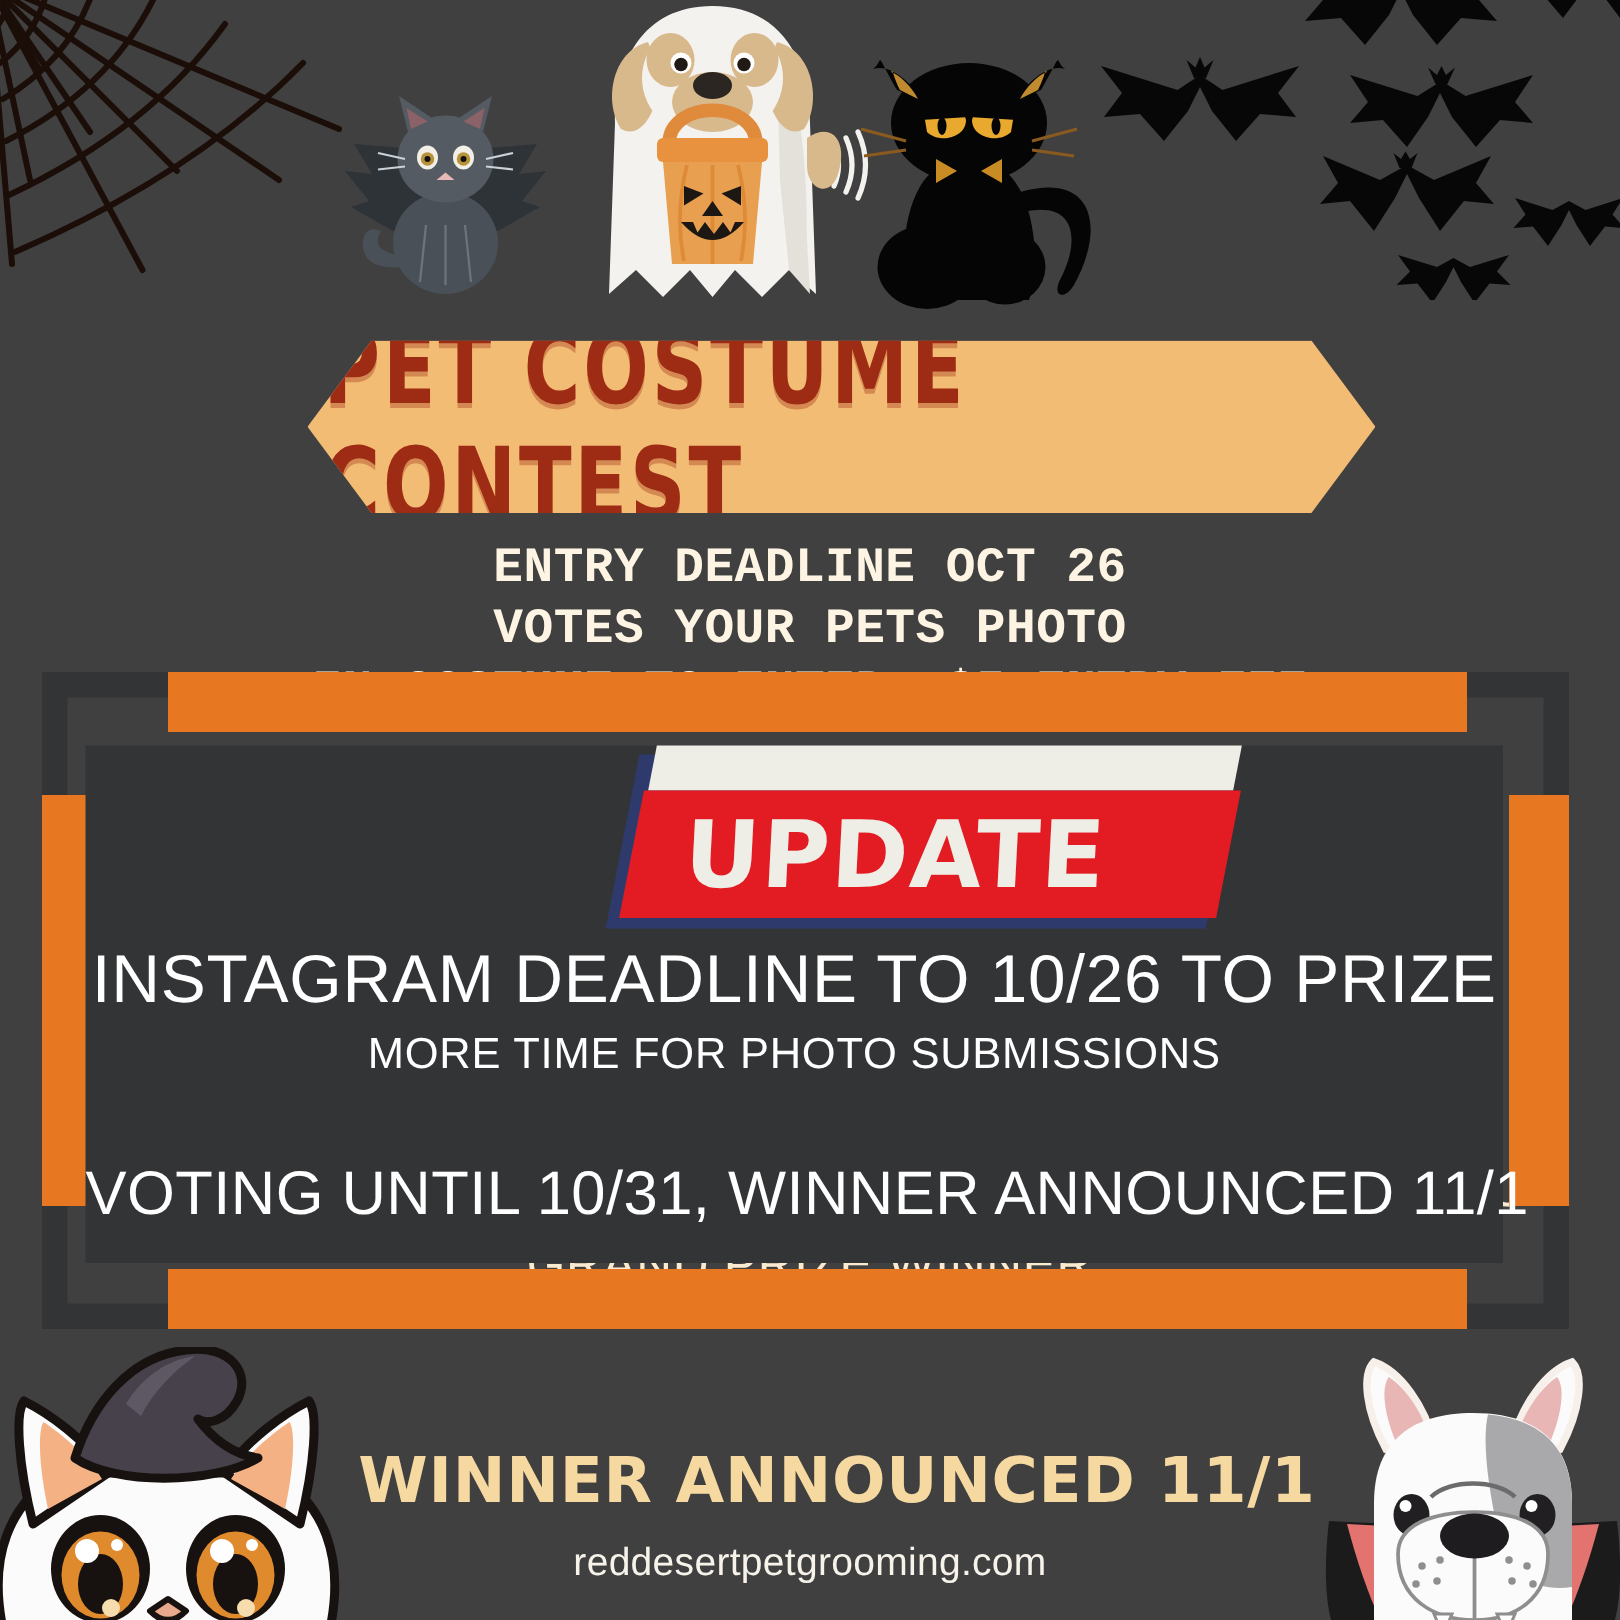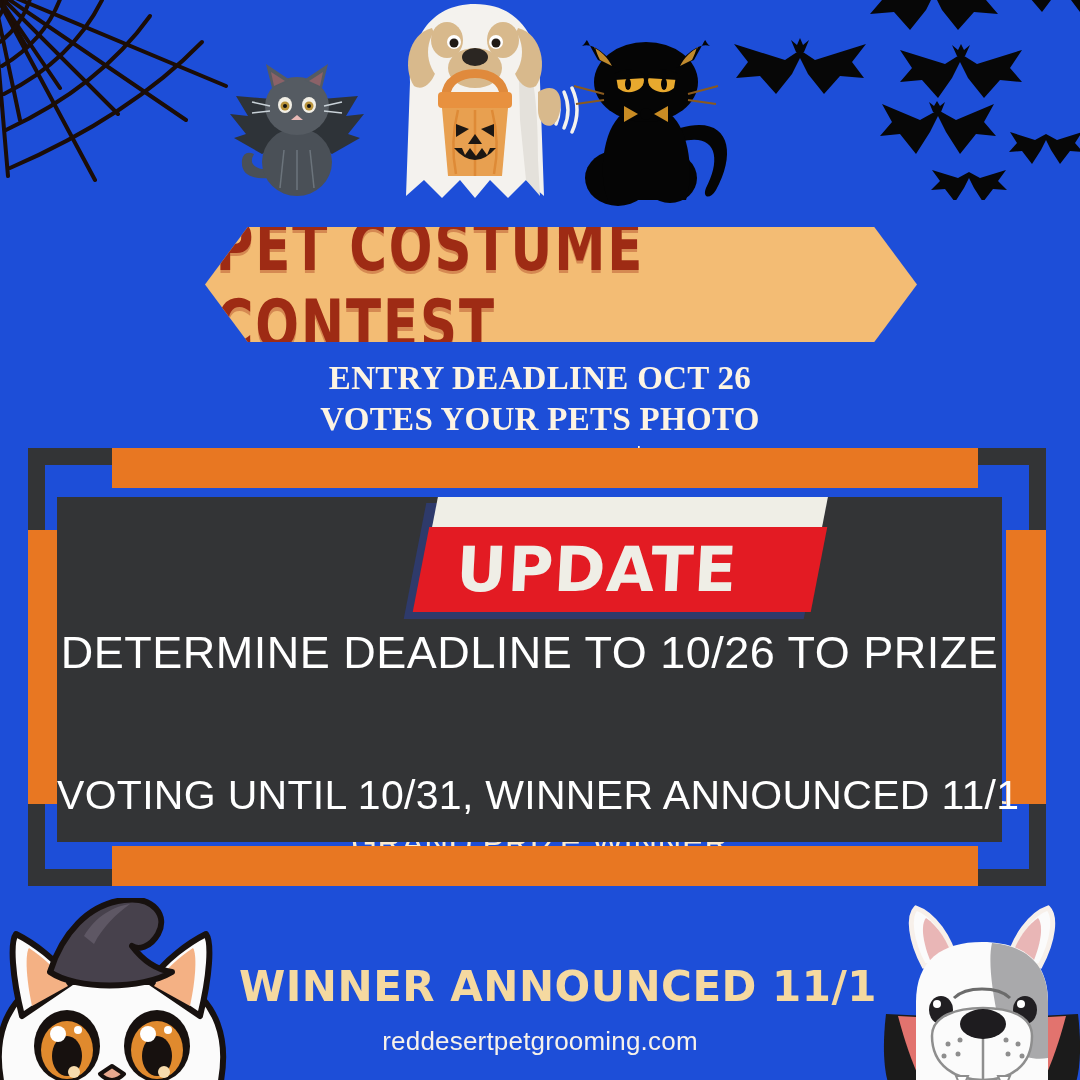--- a/index.html
+++ b/index.html
@@ -5,21 +5,21 @@
   html, body {
     margin: 0;
     padding: 0;
     background: #000;
   }
   #poster {
     position: relative;
     width: 1080px;
     height: 1080px;
     overflow: hidden;
-    background: #1d4ed8;
+    background: #404040;
     font-family: "Liberation Sans", sans-serif;
     user-select: none;
   }
 
   
   .art { position: absolute; pointer-events: none; }
 
   
   .title-banner {
     position: absolute;
@@ -45,21 +45,21 @@
     text-shadow: 0 3px 0 rgba(158,43,20,0.35);
   }
 
   
   .deadline-block {
     position: absolute;
     left: 0; right: 0;
     top: 358px;
     text-align: center;
     color: #FDF4E3;
-    font-family: Liberation Serif, serif;
+    font-family: Liberation Mono, monospace;
     font-weight: bold;
     font-size: 33px;
     line-height: 41px;
     letter-spacing: 0.3px;
   }
 
   
   .bg-copy {
     position: absolute;
     left: 0; right: 0;
@@ -387,23 +387,24 @@
   <div class="overlay-panel">
 
     <div class="ribbon">
       <div class="ribbon-navy"></div>
       <div class="ribbon-cream"></div>
       <div class="ribbon-red"></div>
       <div class="ribbon-label">UPDATE</div>
     </div>
 
     <div class="ov-line1">
-      <span>DETERMINE DEADLINE TO </span><b>10/26</b><span> TO PRIZE</span>
+      <span>INSTAGRAM DEADLINE TO </span><b>10/26</b><span> TO PRIZE</span>
     </div>
 
+    <div class="ov-line2">MORE TIME FOR PHOTO SUBMISSIONS</div>
 
     <div class="ov-line3">VOTING UNTIL 10/31, WINNER ANNOUNCED 11/1</div>
   </div>
 
   <svg class="art" style="left:-8px; top:898px; width:240px; height:190px;" viewBox="0 0 240 190">
 
     <path d="M10 188 C 0 140 14 104 48 84 L190 84 C 224 104 238 140 228 188 Z" fill="#FBFBFB" stroke="#17110F" stroke-width="6" stroke-linejoin="round"></path>
 
     <path d="M30 118 C 20 78 18 44 24 36 C 40 44 66 62 80 84 Z" fill="#FBFBFB" stroke="#17110F" stroke-width="6" stroke-linejoin="round"></path>
     <path d="M208 118 C 218 78 220 44 214 36 C 198 44 172 62 158 84 Z" fill="#FBFBFB" stroke="#17110F" stroke-width="6" stroke-linejoin="round"></path>

